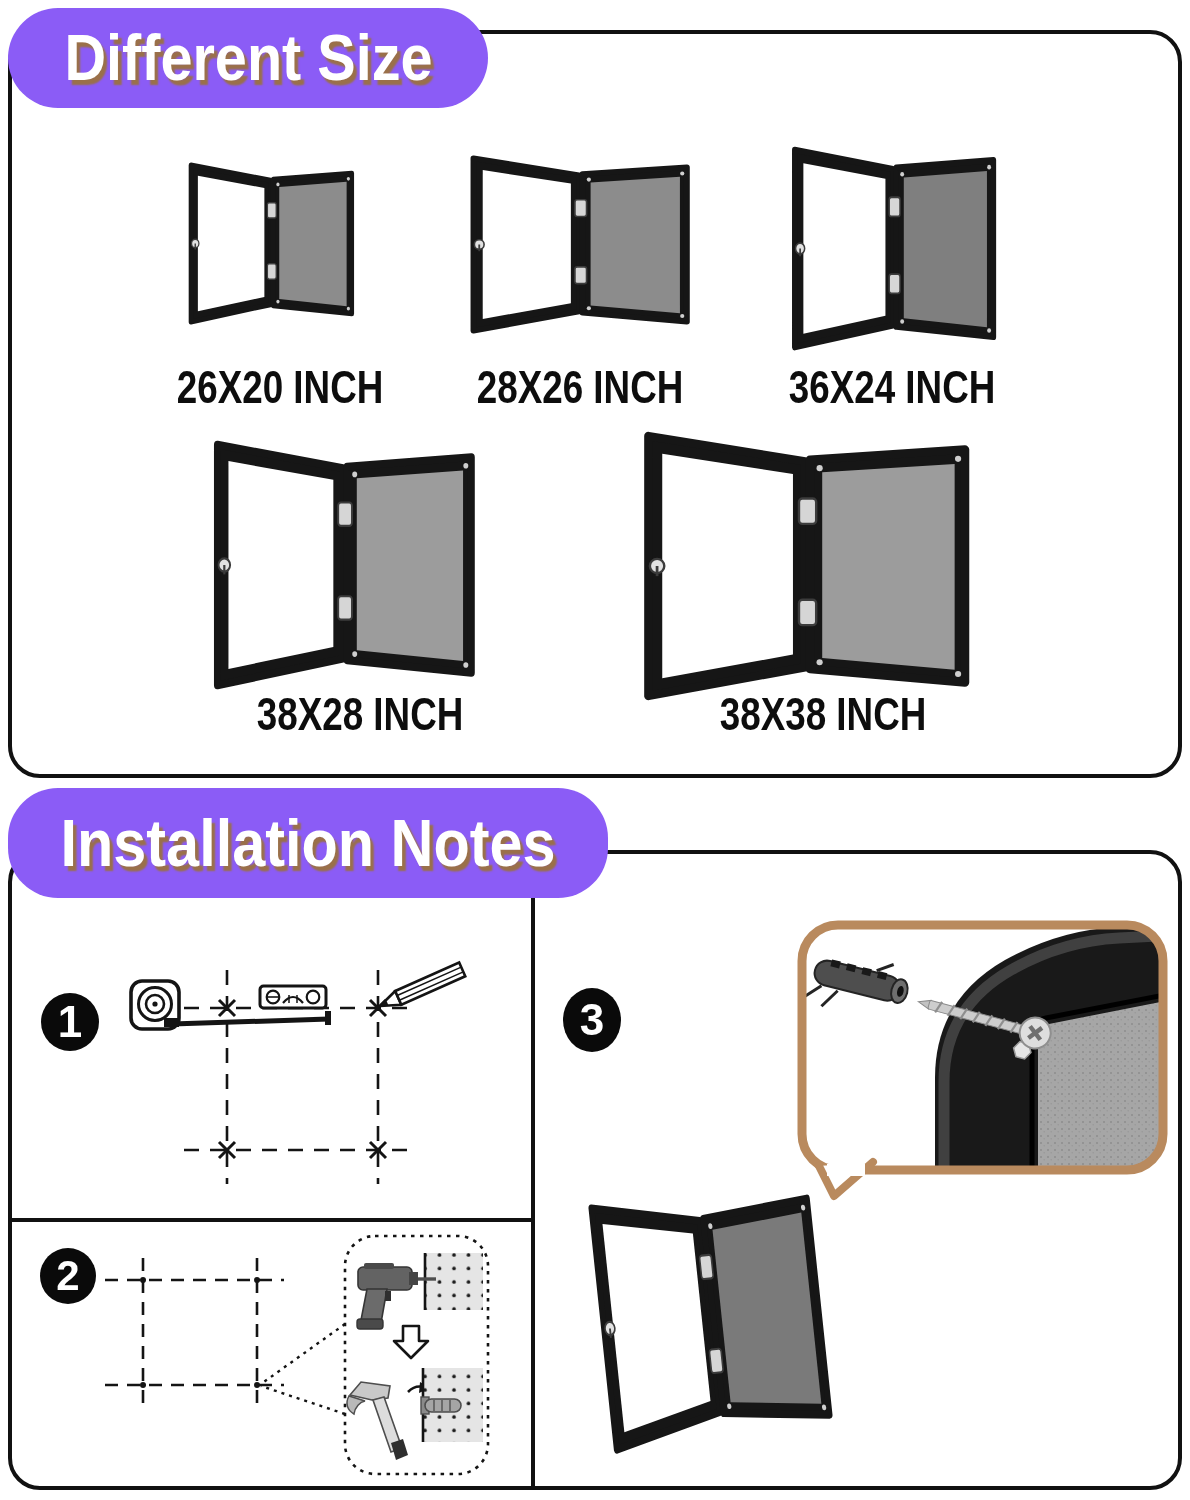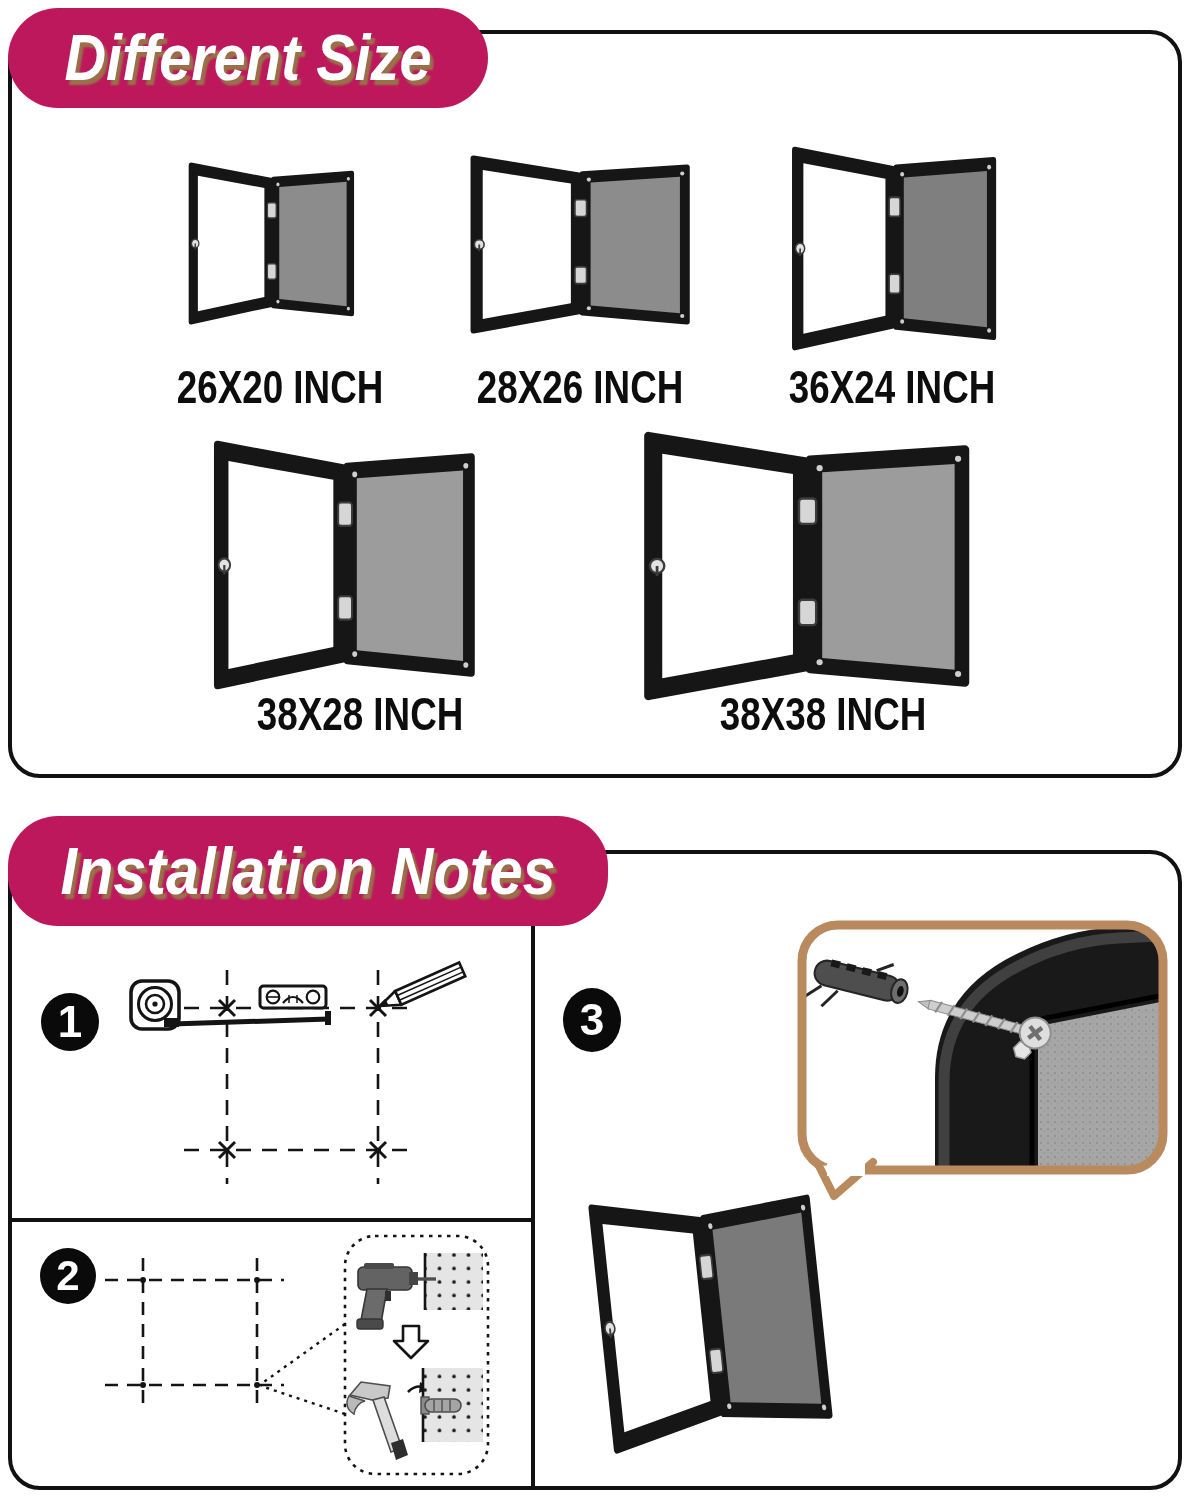--- a/index.html
+++ b/index.html
@@ -10,25 +10,25 @@
   .section-frame {
     position:absolute; box-sizing:border-box; background:#ffffff;
     border:4px solid #111111; border-radius:32px;
   }
   .sec1 { left:8px; top:30px; width:1174px; height:748px; }
   .sec2 { left:8px; top:850px; width:1174px; height:640px; }
   .vdivider { position:absolute; left:531px; top:854px; width:4px; height:632px; background:#111111; }
   .hdivider { position:absolute; left:12px; top:1218px; width:521px; height:4px; background:#111111; }
 
   .banner {
-    position:absolute; background:#be185d; border-radius:50px;
-    display:flex; align-items:center; justify-content:center;font-style:italic;
+    position:absolute; background:#8b5cf6; border-radius:50px;
+    display:flex; align-items:center; justify-content:center;
   }
   .banner1 { left:8px; top:8px; width:480px; height:100px; }
-  .banner2 { left:8px; top:816px; width:600px; height:110px; }
+  .banner2 { left:8px; top:788px; width:600px; height:110px; }
   .banner-text {
     color:#ffffff; font-weight:700; white-space:nowrap;
     transform:scaleX(0.9); transform-origin:center;
     text-shadow:4px 5px 2px #9a7049;
   }
   .banner1 .banner-text { font-size:64px; }
   .banner2 .banner-text { font-size:66px; }
 
   .board { position:absolute; }
   .board svg { display:block; width:100%; height:100%; overflow:visible; }

